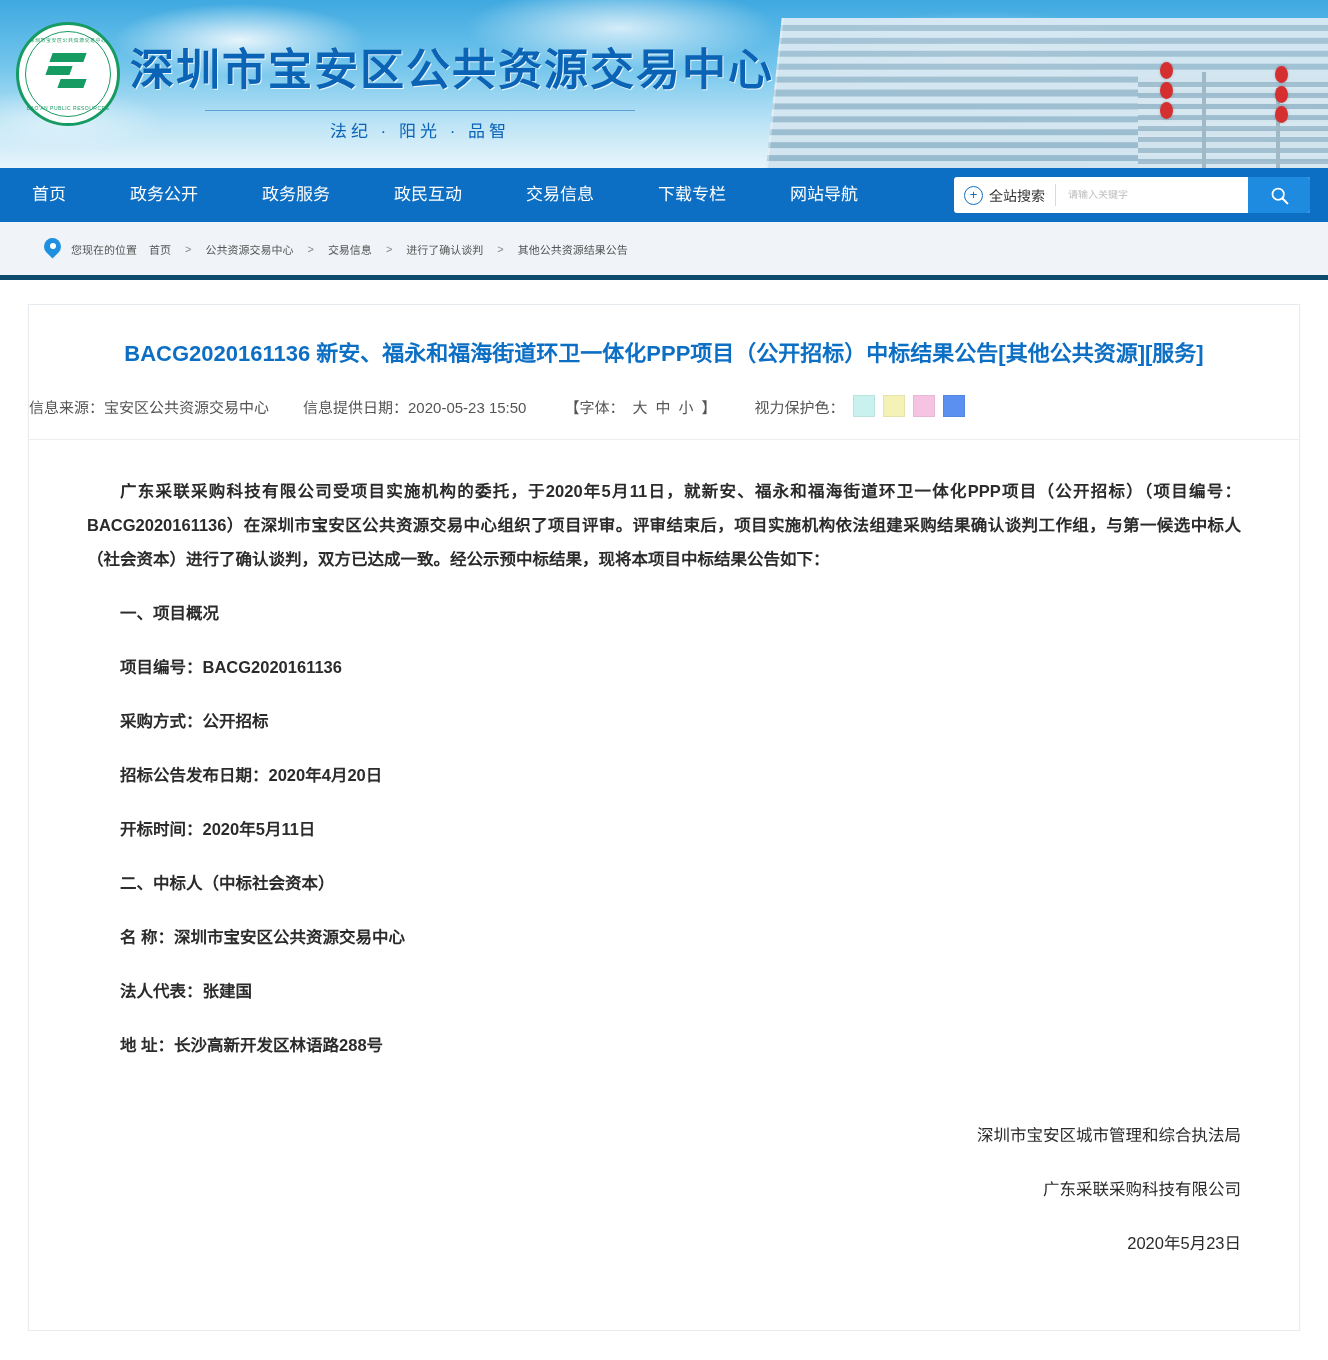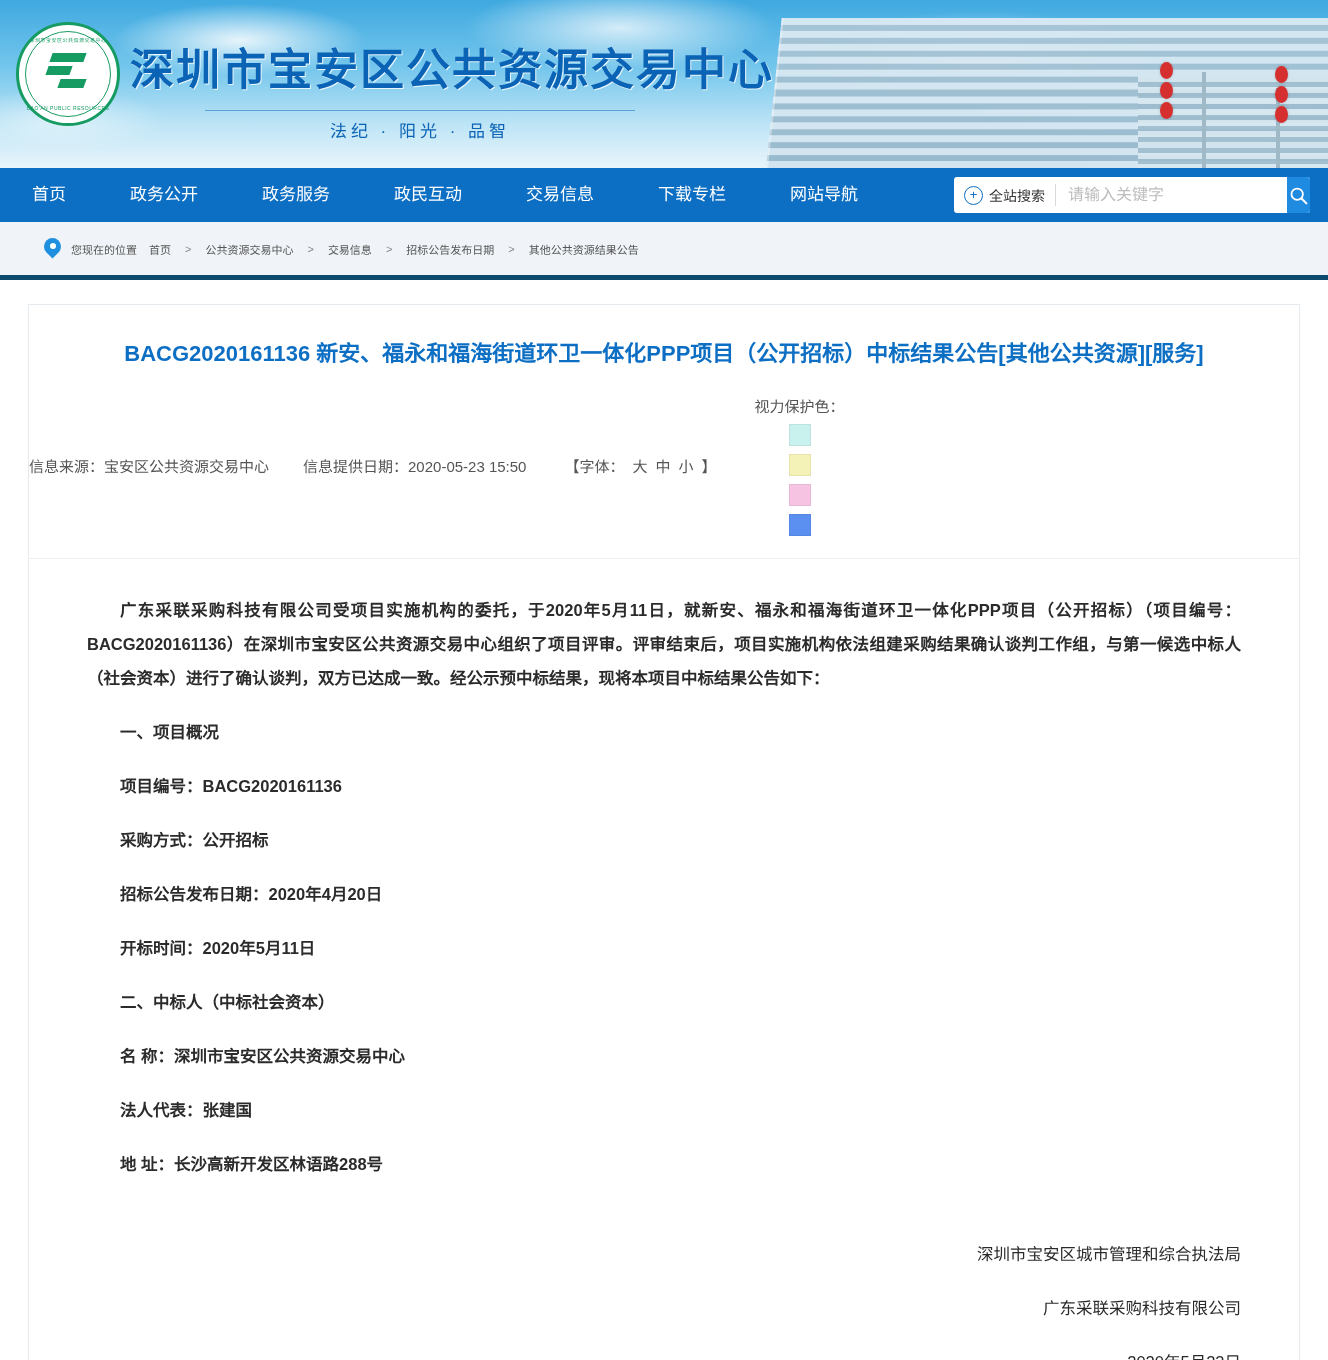--- a/index.html
+++ b/index.html
@@ -189,24 +189,24 @@
     color: #0d6fc4;
     font-size: 13px;
     line-height: 15px;
     text-align: center;
     margin-right: 6px;
   }
   .search-input {
     flex: 1;
     border: none;
     outline: none;
-    font-size: 16px;
+    font-size: 10px;
     padding: 0 12px;
     color: #0369a1;
-    font-family: Liberation Sans, sans-serif;
+    font-family: Liberation Mono, monospace;
   }
   .search-input::placeholder { color: #bdbdbd; }
   .search-btn {
     width: 62px;
     height: 36px;
     background: #1e8ae0;
     border-radius: 0 3px 3px 0;
     display: flex;
     align-items: center;
     justify-content: center;
@@ -266,21 +266,21 @@
     justify-content: flex-start;
     gap: 34px;
     padding: 24px 0 22px 0;
     font-size: 15px;
     color: #555;
     border-bottom: 1px solid #eceff2;
     flex-wrap: wrap;
   }
   .meta-item { white-space: nowrap; }
   .font-size-opts span { margin: 0 4px; cursor: pointer; }
-  .eye-colors { display: flex; align-items: center; gap: 8px; white-space: nowrap; flex-direction: column; }
+  .eye-colors { display: flex; align-items: center; gap: 8px; white-space: nowrap; }
   .swatch {
     width: 20px; height: 20px;
     display: inline-block;
     border: 1px solid rgba(0,0,0,0.06);
     cursor: pointer;
   }
 
   .doc-body {
     padding: 34px 58px 26px 58px;
     font-size: 16.5px;
@@ -360,21 +360,21 @@
       <span class="dot"></span>
   </span>
   <span>您现在的位置</span>
   <span style="width:12px"></span>
   <span class="crumb-link">首页</span>
   <span class="crumb-sep">&gt;</span>
   <span class="crumb-link">公共资源交易中心</span>
   <span class="crumb-sep">&gt;</span>
   <span class="crumb-link">交易信息</span>
   <span class="crumb-sep">&gt;</span>
-  <span class="crumb-link">招标公告发布日期</span>
+  <span class="crumb-link">进行了确认谈判</span>
   <span class="crumb-sep">&gt;</span>
   <span class="crumb-link">其他公共资源结果公告</span>
 </div>
 
 <div class="card">
   <div class="doc-title">BACG2020161136 新安、福永和福海街道环卫一体化PPP项目（公开招标）中标结果公告[其他公共资源][服务]</div>
 
   <div class="meta-row">
     <span class="meta-item">信息来源：宝安区公共资源交易中心</span>
     <span class="meta-item">信息提供日期：2020-05-23 15:50</span>

